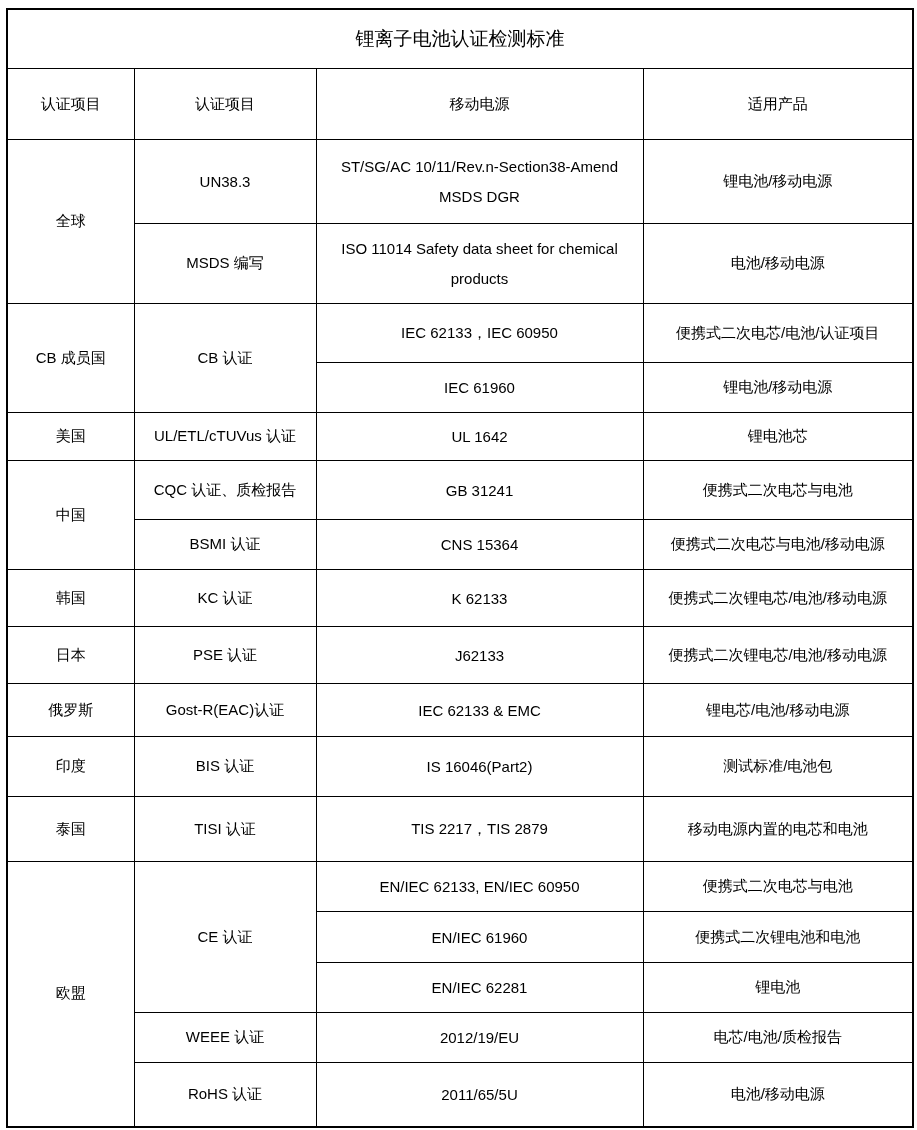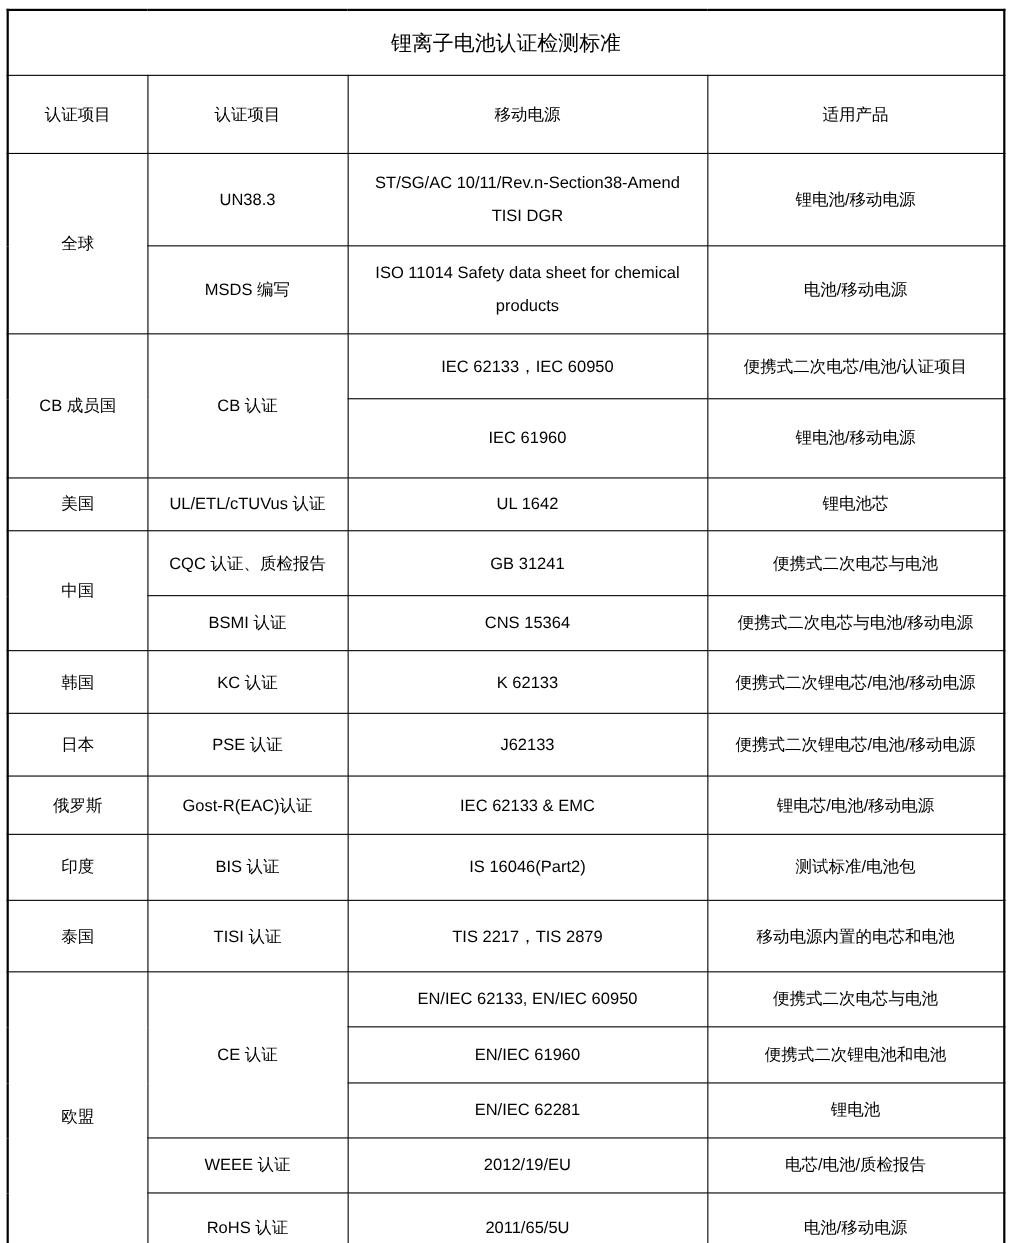--- a/index.html
+++ b/index.html
@@ -61,42 +61,42 @@
     <td>认证项目</td>
     <td>移动电源</td>
     <td>适用产品</td>
   </tr>
 
   <tr style="height:84px">
     <td rowspan="2">全球</td>
     <td>UN38.3</td>
     <td class="std-multiline">
       <div>ST/SG/AC 10/11/Rev.n-Section38-Amend</div>
-      <div>TISI DGR</div>
+      <div>MSDS DGR</div>
     </td>
     <td>锂电池/移动电源</td>
   </tr>
 
   <tr style="height:80px">
     <td>MSDS 编写</td>
     <td class="std-multiline">
       <div>ISO 11014 Safety data sheet for chemical</div>
       <div>products</div>
     </td>
     <td>电池/移动电源</td>
   </tr>
 
   <tr style="height:59px">
     <td rowspan="2">CB 成员国</td>
     <td rowspan="2">CB 认证</td>
     <td>IEC 62133，IEC 60950</td>
     <td>便携式二次电芯/电池/认证项目</td>
   </tr>
 
-  <tr style="height:72px">
+  <tr style="height:50px">
     <td>IEC 61960</td>
     <td>锂电池/移动电源</td>
   </tr>
 
   <tr style="height:48px">
     <td>美国</td>
     <td>UL/ETL/cTUVus 认证</td>
     <td>UL 1642</td>
     <td>锂电池芯</td>
   </tr>

